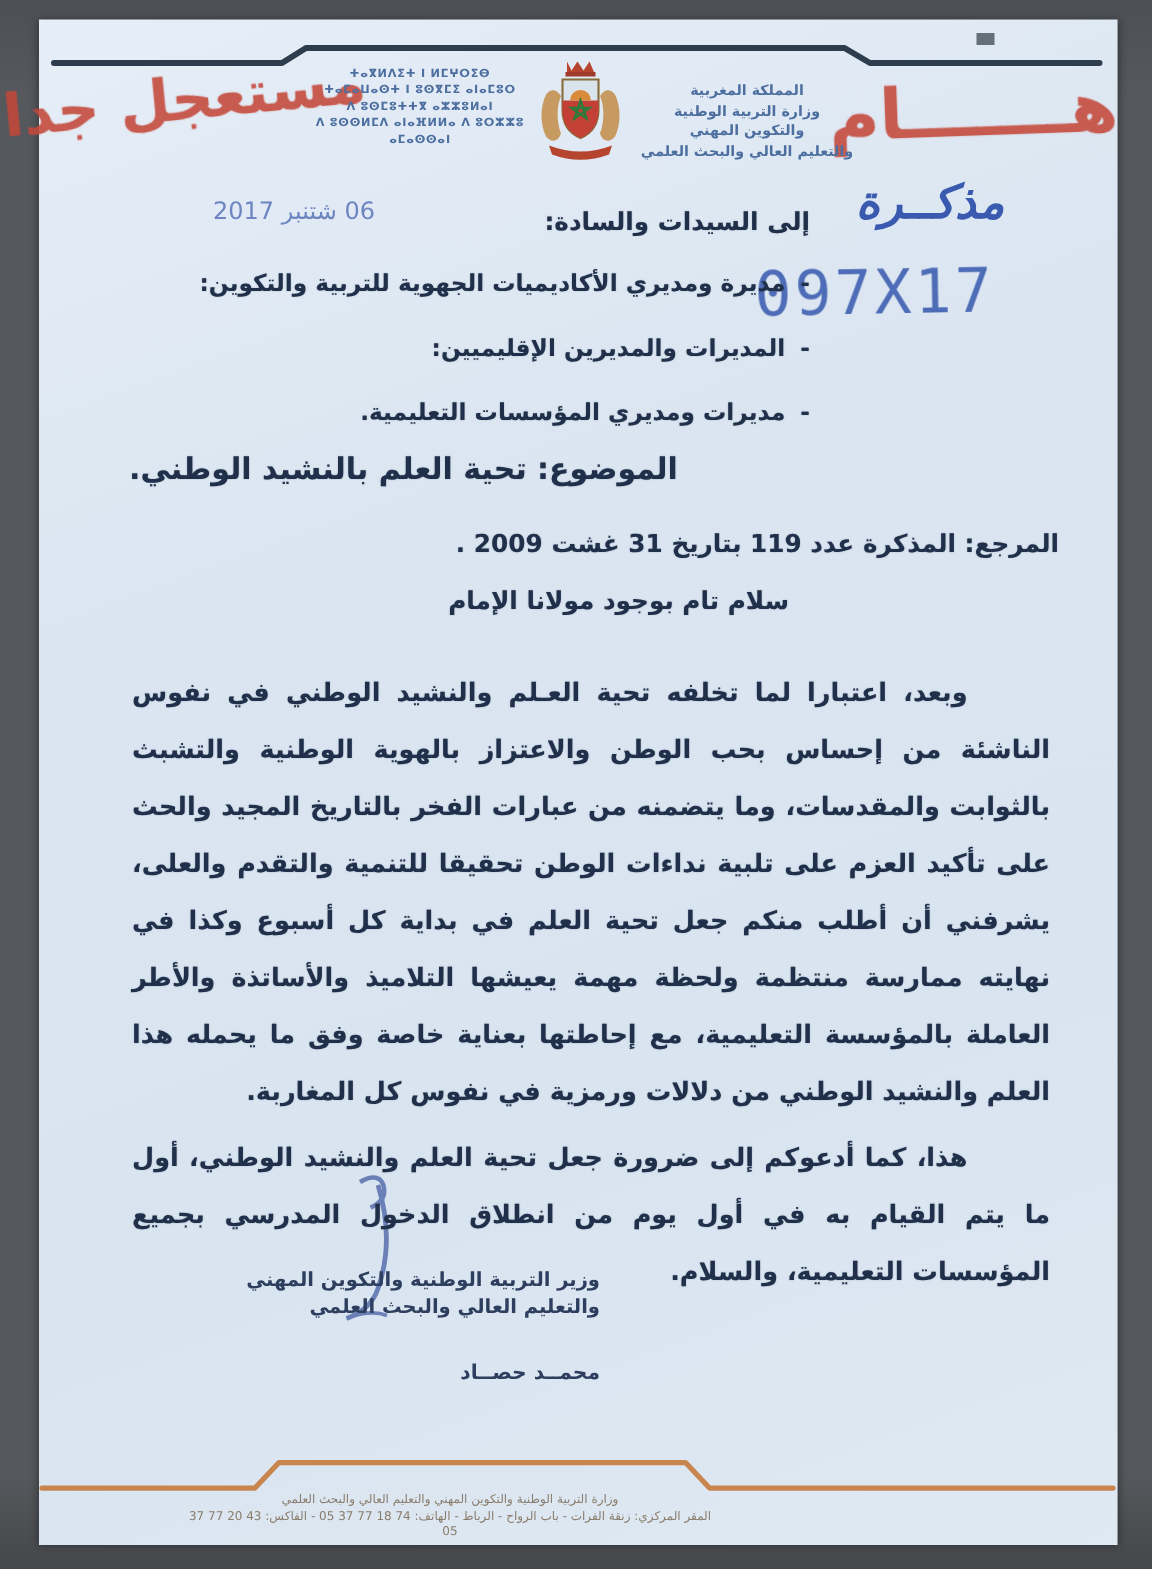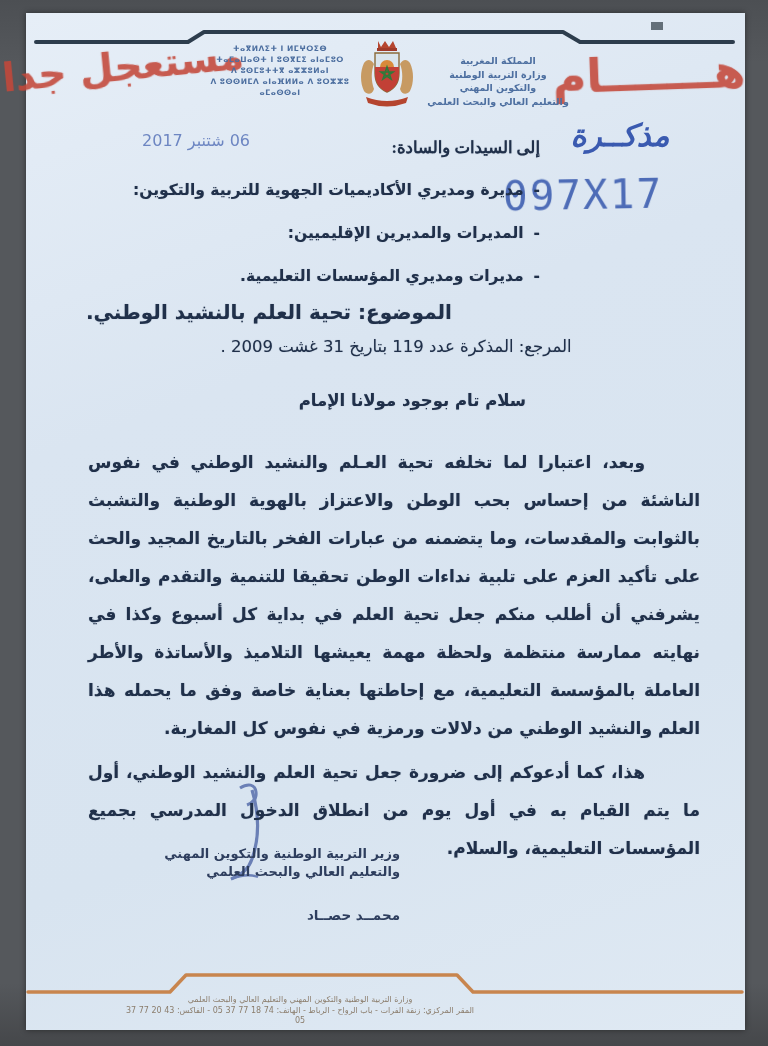--- a/index.html
+++ b/index.html
@@ -39,26 +39,26 @@
   
   .memo-hand{left:515px;top:104px;width:158px;text-align:center;
     font-size:31px;font-weight:bold;color:#3a5ab0;filter:blur(.3px);font-style:italic;}
   .memo-number{left:477px;top:158px;font-family:"DejaVu Sans Mono",monospace;
     font-size:41px;color:#4262b2;letter-spacing:2px;transform:rotate(-1deg);
     opacity:.92;filter:blur(.3px);white-space:nowrap;}
   .date-stamp{left:84px;top:118px;width:172px;text-align:center;
     font-size:16px;color:#6d86c2;letter-spacing:1px;filter:blur(.3px);white-space:nowrap;}
   
   .addressees{left:100px;top:125px;width:414px;text-align:right;}
-  .addr-heading{font-size:16.5px;font-weight:bold;font-family:Liberation Serif, serif;}
+  .addr-heading{font-size:16.5px;font-weight:bold;}
   .addr-item{margin-top:21px;font-size:15.5px;font-weight:bold;line-height:22px;}
   .addr-item .dash{padding-left:10px;}
   
   .subject{left:60px;top:287px;width:620px;text-align:left;font-size:20px;font-weight:bold;}
-  .reference{left:60px;top:324px;width:620px;text-align:center;font-size:16.5px;font-weight:normal;}
+  .reference{left:60px;top:340px;width:620px;text-align:right;font-size:16.5px;font-weight:bold;}
   .greeting{left:60px;top:378px;width:620px;text-align:right;padding-right:180px;
     box-sizing:border-box;font-size:16.5px;font-weight:bold;}
   
   .body-text{left:56px;top:424px;width:624px;text-align:justify;
     font-size:17px;line-height:38px;font-weight:bold;}
   .body-text p{margin:6px;text-indent:55px;}
   .body-text p + p{margin-top:4px;}
   
   .signature{left:118px;top:832px;width:256px;text-align:right;color:#2e3e5e;}
   .sig-title{font-size:13px;font-weight:bold;line-height:17.5px;filter:blur(.25px);}

